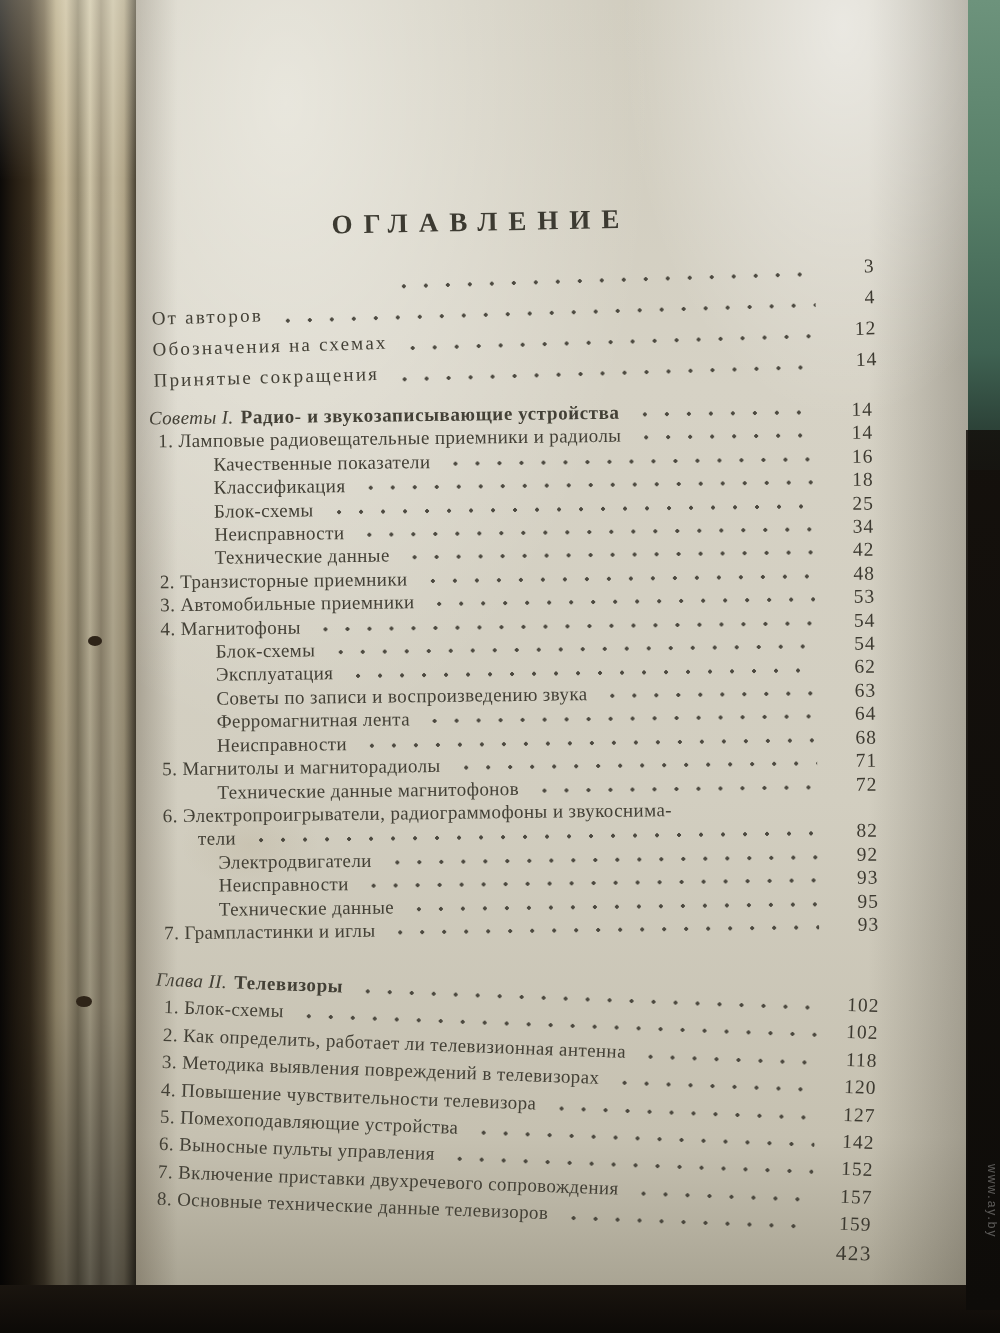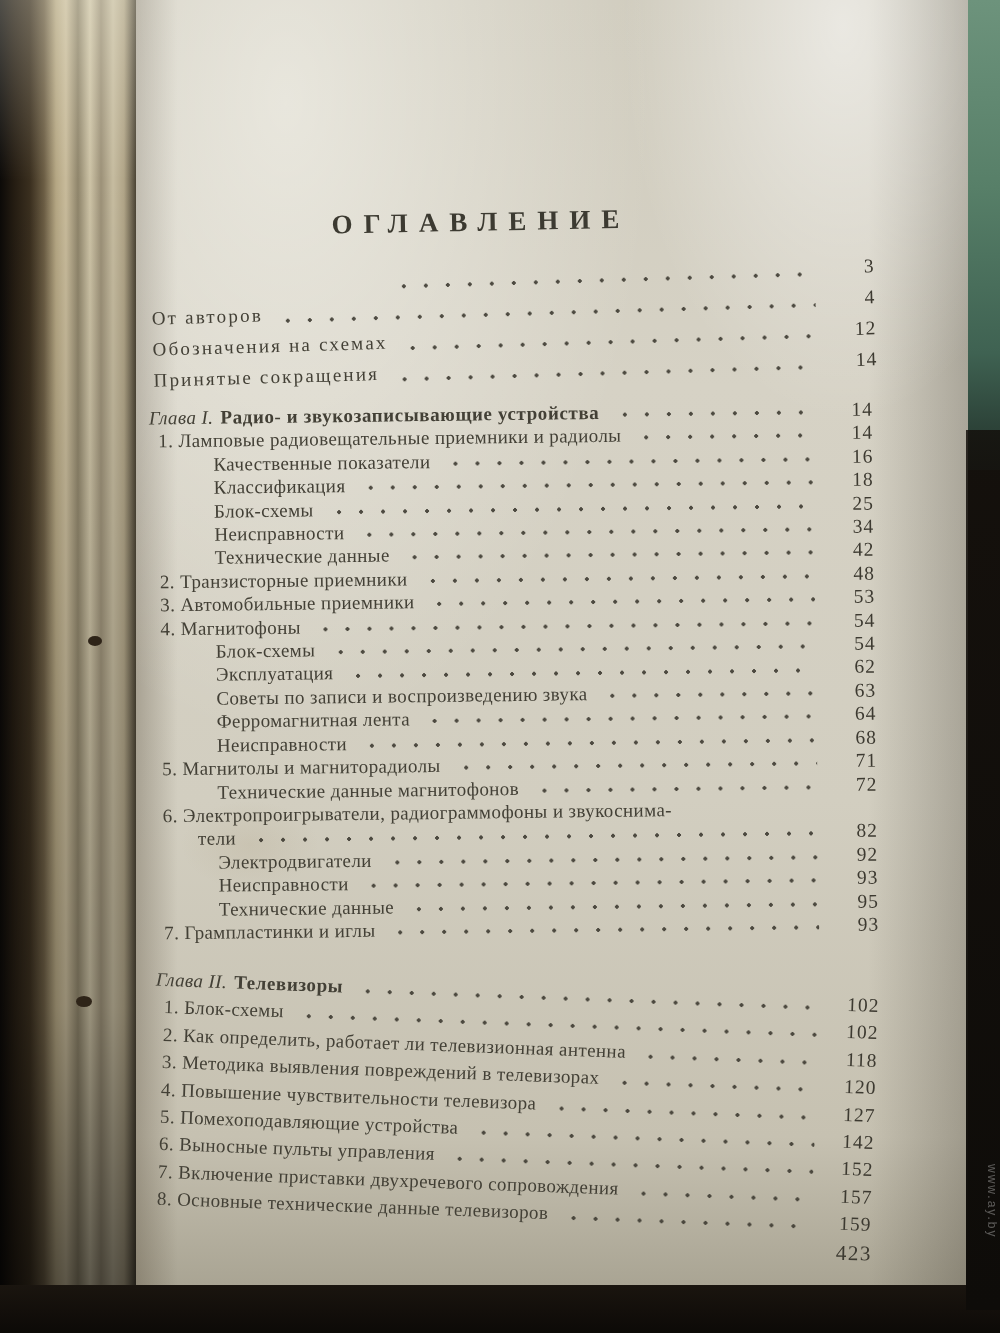--- a/index.html
+++ b/index.html
@@ -105,21 +105,21 @@
         </div>
         <div class="row ind-0">
           <span class="label">Принятые сокращения</span>
           <span class="dots"></span>
           <span class="pg">14</span>
         </div>
       </div>
 
     <div class="ch1">
       <div class="row ind-0">
-        <span class="label"><span class="chap-prefix">Глава I.</span><span class="chap-title">Радио- и звукозаписывающие устройства</span></span>
+        <span class="label"><span class="chap-prefix">Советы I.</span><span class="chap-title">Радио- и звукозаписывающие устройства</span></span>
         <span class="dots"></span>
         <span class="pg">14</span>
       </div>
       <div id="ch1-rows">
           <div class="row ind-1">
             <span class="label">1. Ламповые радиовещательные приемники и радиолы</span>
             <span class="dots"></span>
             <span class="pg">14</span>
           </div>
           <div class="row ind-2">

